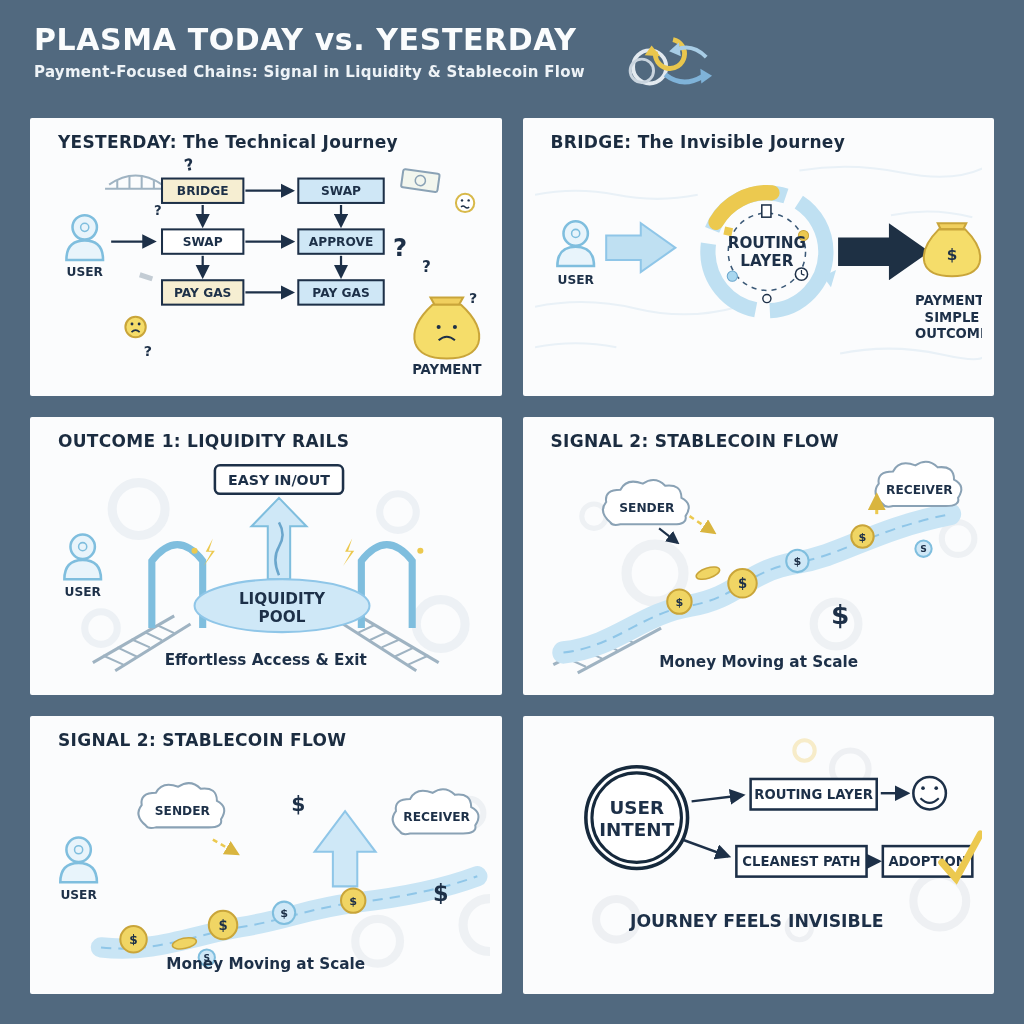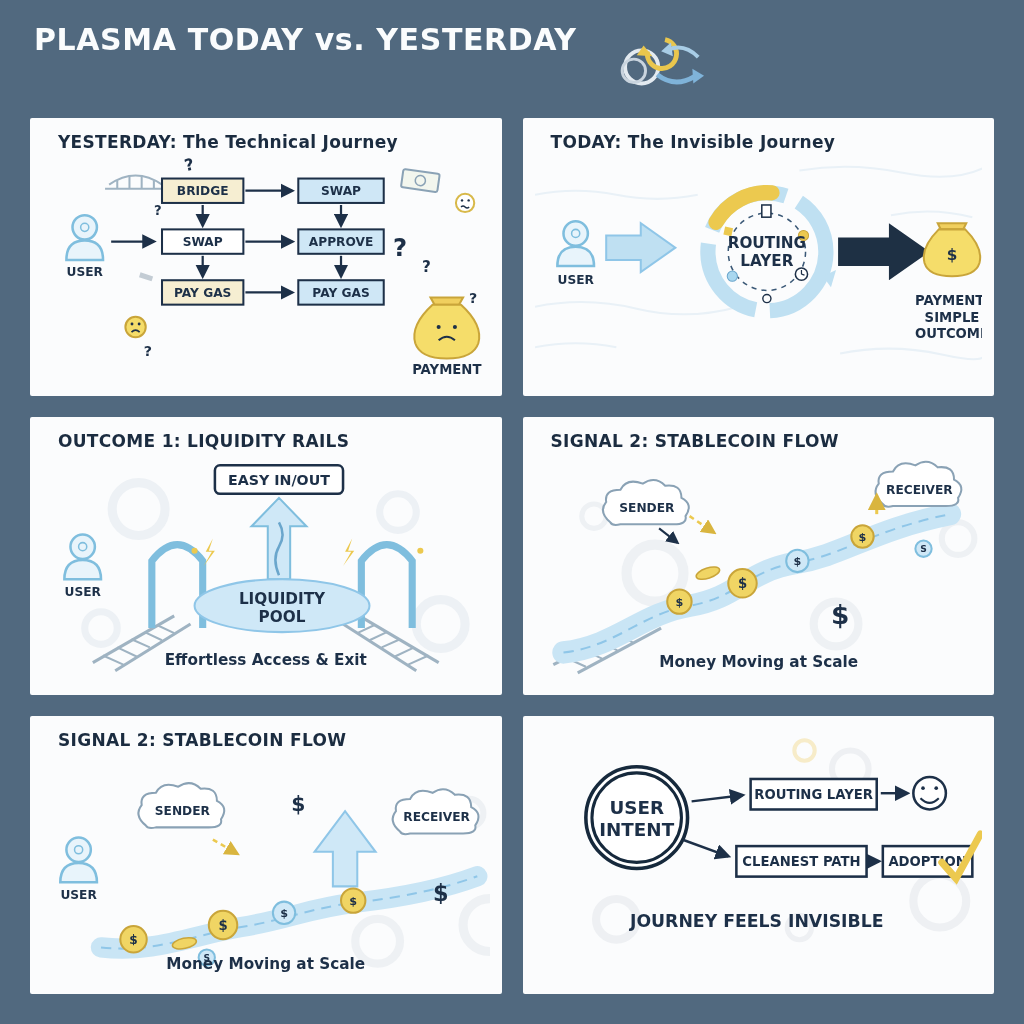--- a/index.html
+++ b/index.html
@@ -29,20 +29,21 @@
   .illust{width:100%;height:224px;display:block;}
   
   .tt{font-family:"DejaVu Sans",sans-serif;font-weight:bold;fill:#1d3048;text-anchor:middle;}
 </style>
 </head>
 <body>
 
 <div class="header">
   <div class="titles">
     <h1>PLASMA TODAY vs. YESTERDAY</h1>
+    <h2>Payment-Focused Chains: Signal in Liquidity &amp; Stablecoin Flow</h2>
   </div>
   <svg class="logo" width="120" height="78" viewBox="0 0 120 80">
     <circle cx="34" cy="44" r="17" fill="none" stroke="#e3eaf0" stroke-width="4"></circle>
     <circle cx="26" cy="48" r="12" fill="none" stroke="#c9d4de" stroke-width="3"></circle>
     <path d="M58,16 A15,15 0 1 1 40,28" fill="none" stroke="#e9c64d" stroke-width="5"></path>
     <polygon points="36,22 45,33 29,32" fill="#e9c64d"></polygon>
     <path d="M50,52 Q68,66 88,54" fill="none" stroke="#7fb3d9" stroke-width="5"></path>
     <polygon points="86,46 98,53 87,61" fill="#7fb3d9"></polygon>
     <path d="M92,34 Q78,20 62,26" fill="none" stroke="#a8cde6" stroke-width="4"></path>
     <polygon points="64,19 54,28 66,33" fill="#a8cde6"></polygon>
@@ -145,21 +146,21 @@
         <path d="M384,148 Q362,168 367,186 Q372,201 398,201 Q424,201 429,186 Q434,168 412,148 Z" fill="#f5dd6a" stroke="#c9a53a" stroke-width="2"></path>
         <circle cx="390" cy="170" r="2" fill="#1d3048"></circle>
           <circle cx="406" cy="170" r="2" fill="#1d3048"></circle>
         <path d="M390,183 Q398,176 406,183" fill="none" stroke="#1d3048" stroke-width="2"></path>
       </g>
       <text class="tt" font-size="13" x="398" y="216">PAYMENT</text>
     </svg>
   </section>
 
   <section class="panel">
-    <div class="panel-title">TODAY: The Invisible Journey</div>
+    <div class="panel-title">BRIDGE: The Invisible Journey</div>
     <svg class="illust" viewBox="0 0 440 220">
       <g stroke="#e9f1f7" stroke-width="2" fill="none">
         <path d="M0,40 Q40,32 80,40 T160,40"></path>
         <path d="M0,150 Q50,140 100,152 T200,150"></path>
         <path d="M260,16 Q310,8 360,18 T440,14"></path>
         <path d="M300,196 Q350,186 400,197 T440,193"></path>
         <path d="M350,60 Q390,52 430,62"></path>
         <path d="M0,190 Q40,182 80,190"></path>
       </g>
 

